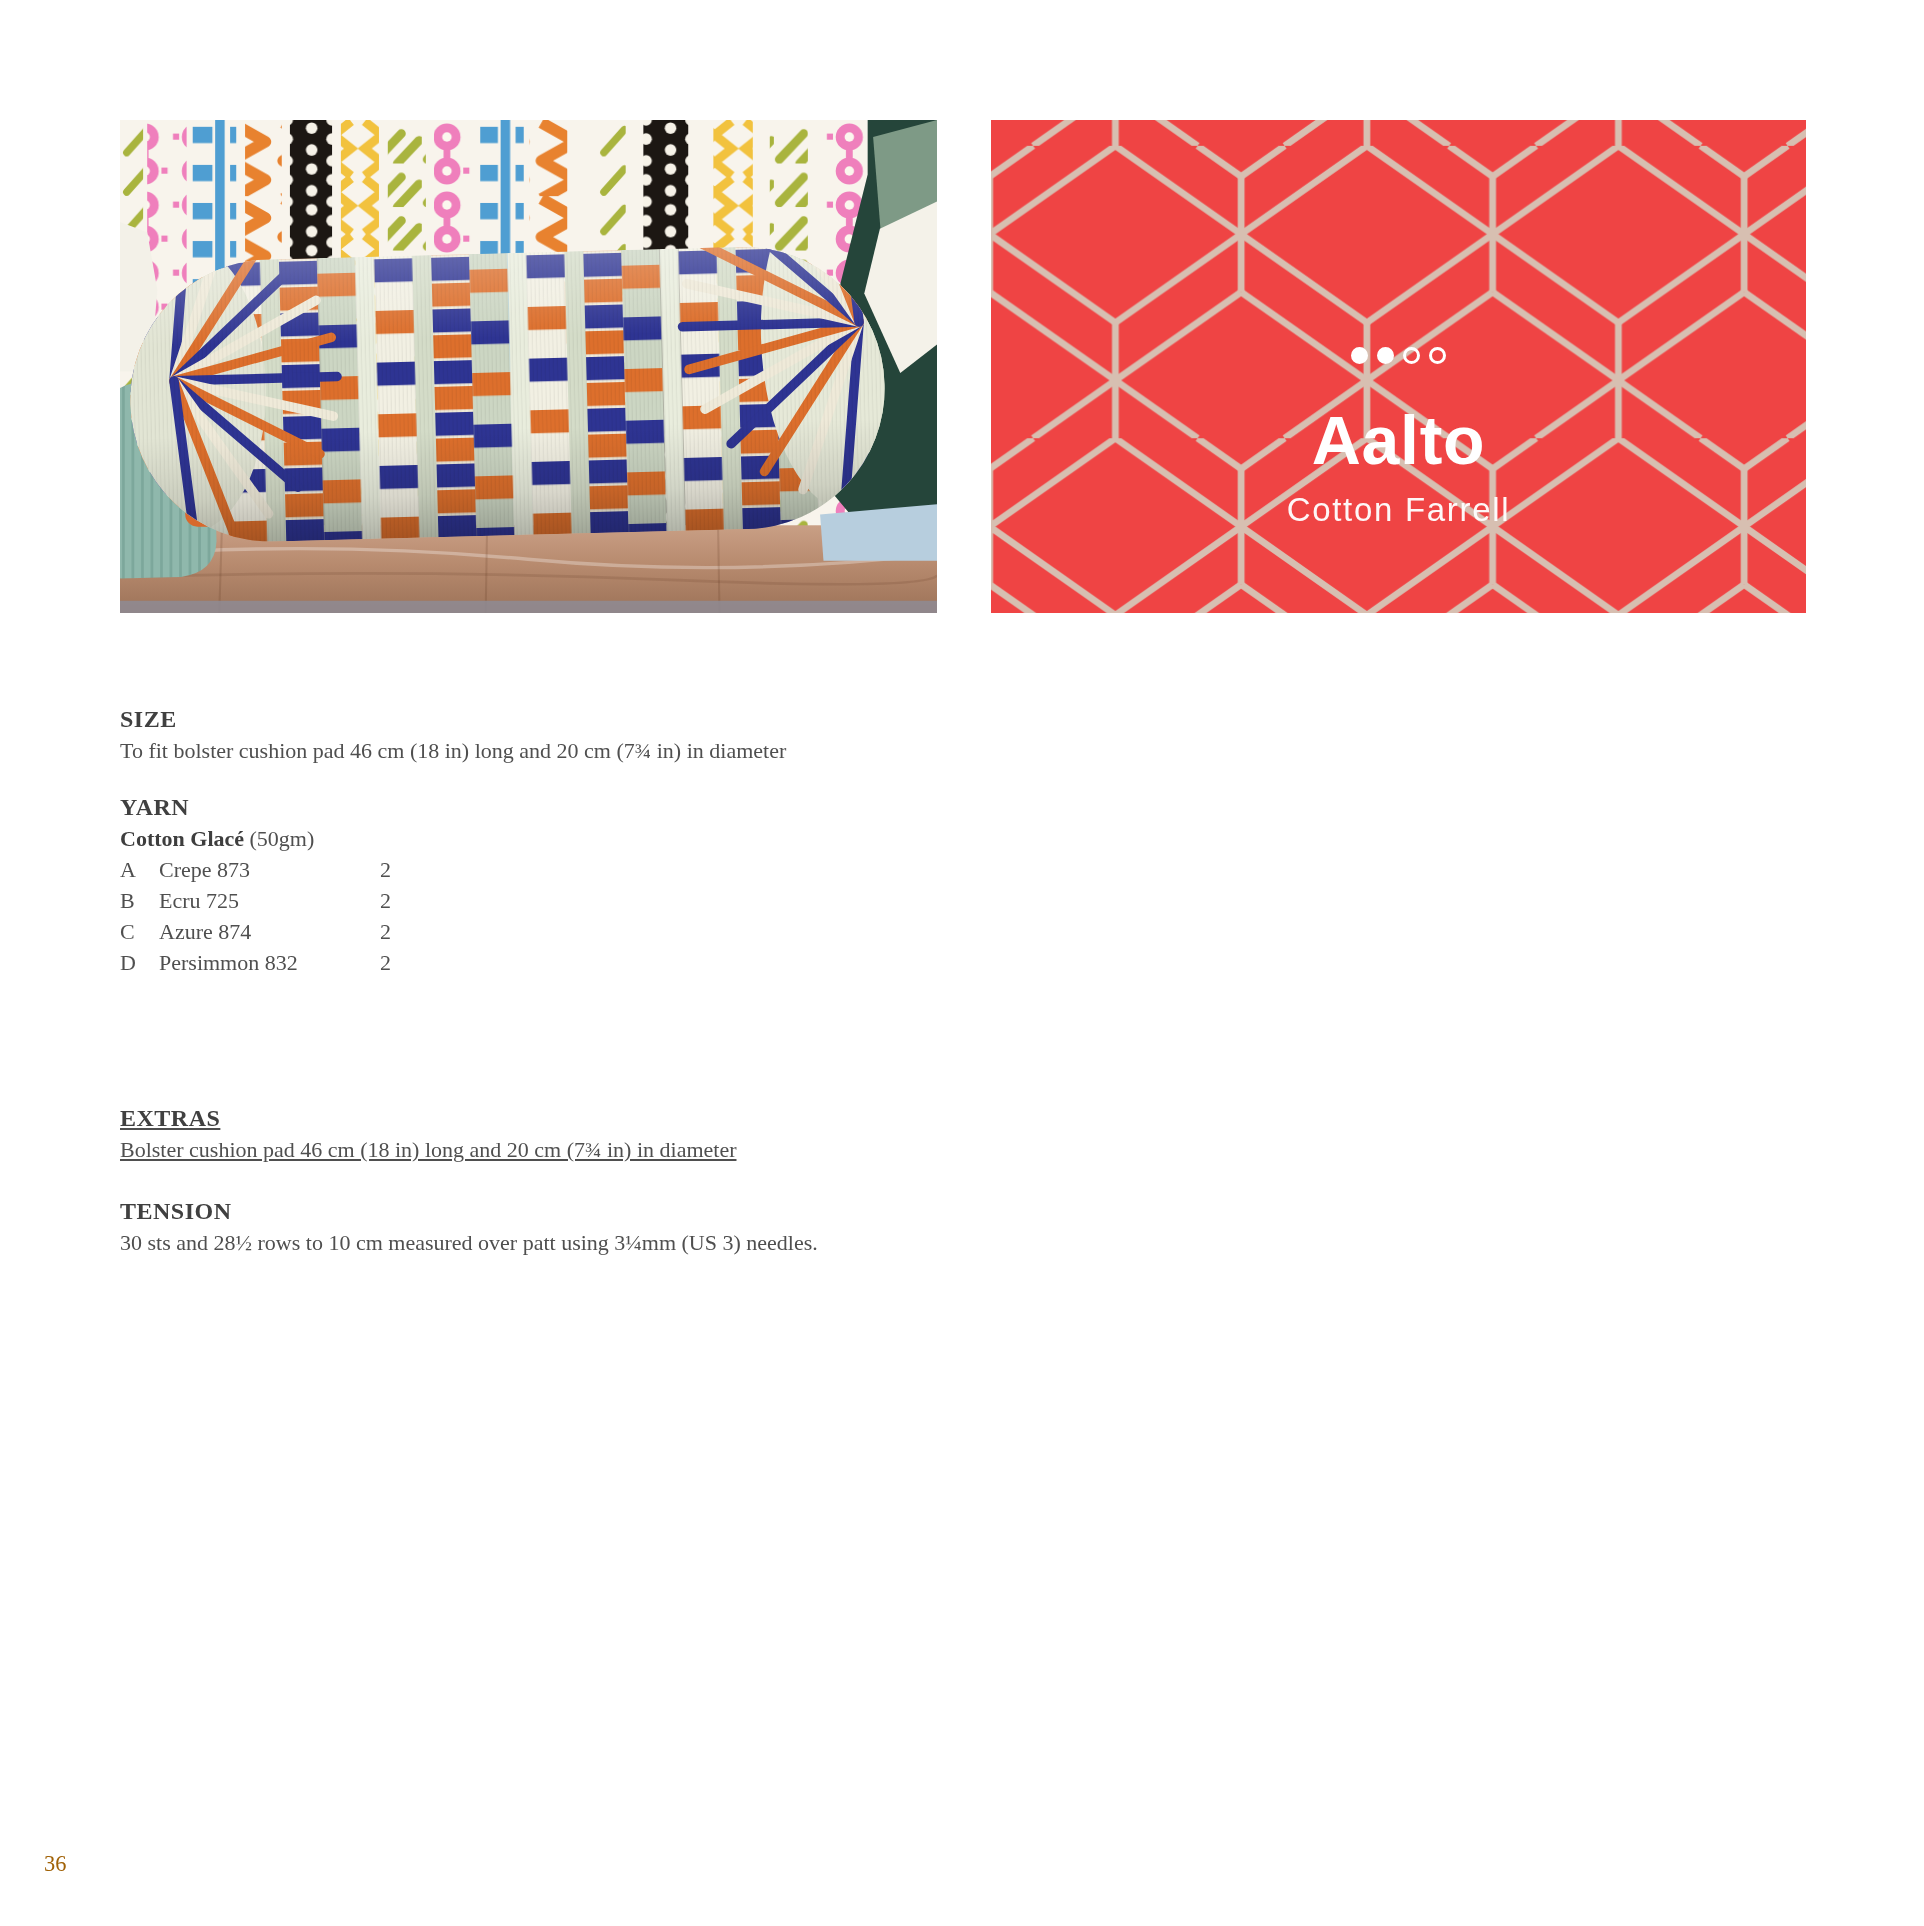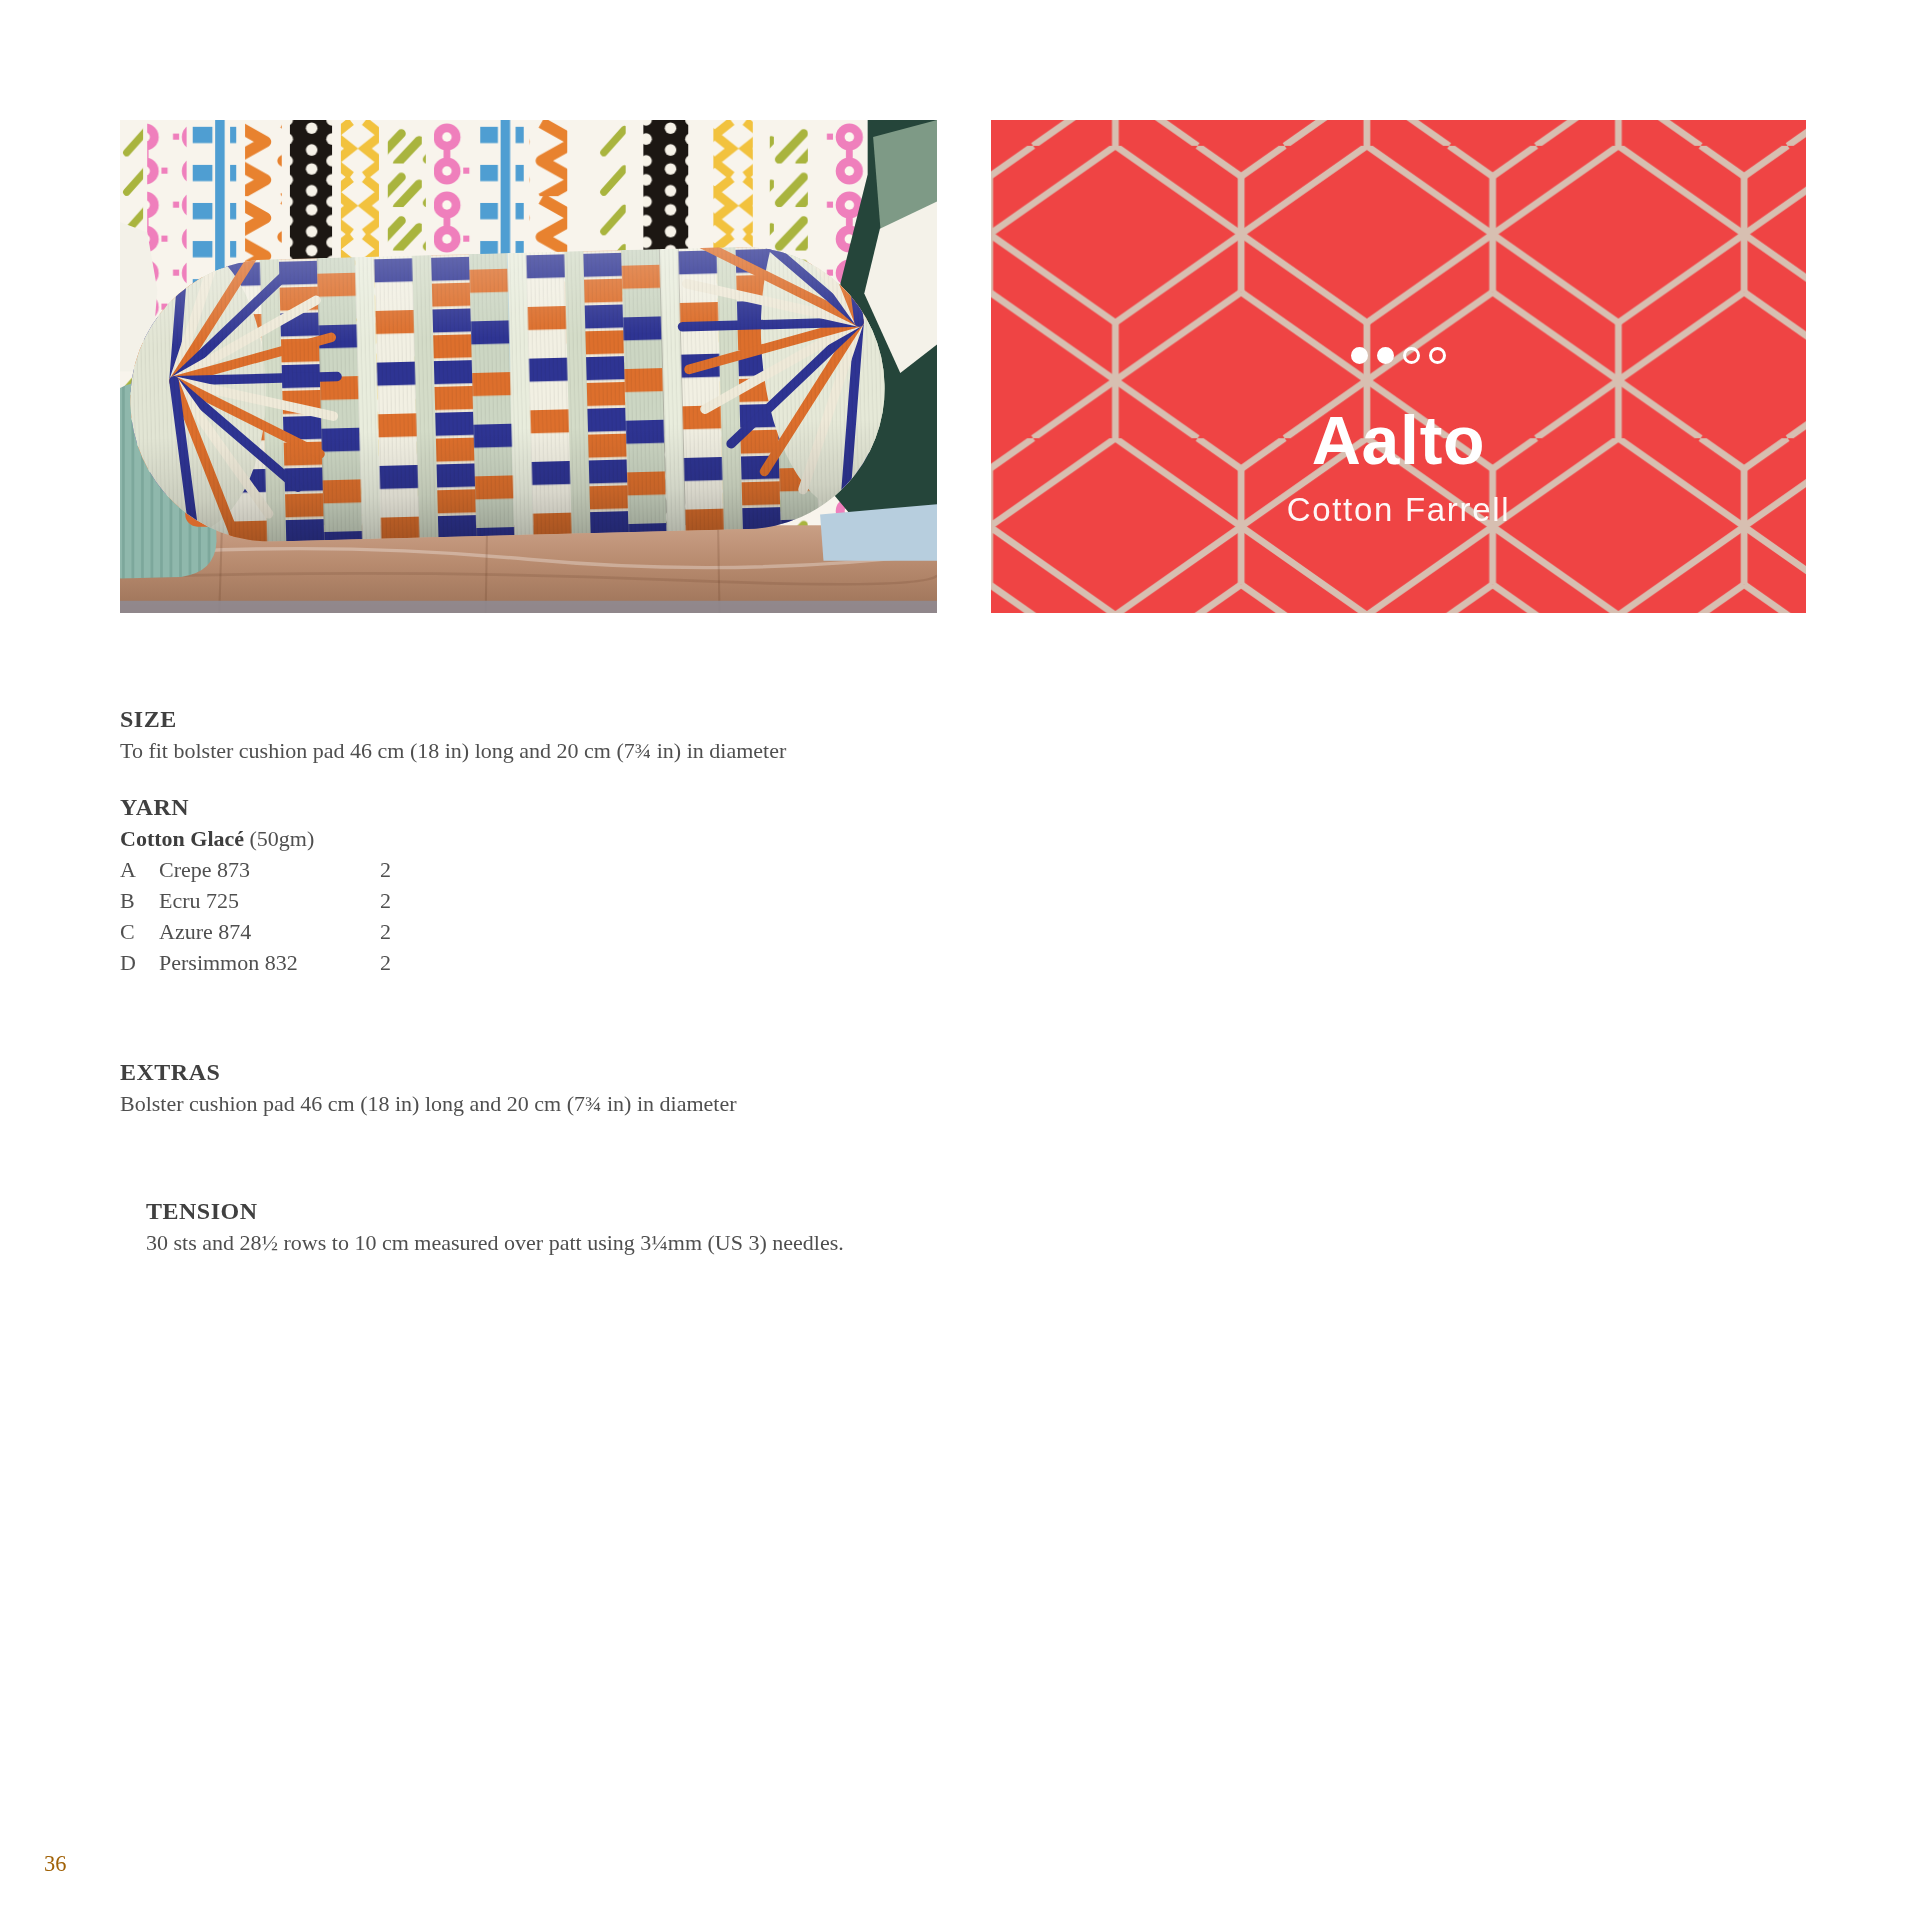--- a/index.html
+++ b/index.html
@@ -72,22 +72,22 @@
     letter-spacing: 0.5px;
     font-family: "Liberation Serif", serif;
   }
   .sec .body, .sec .yarn-line, .sec .yarn-row {
     font-size: 22px; line-height: 31px;
     color: #4f4f4f;
   }
   #sec-size    { top: 704px; }
   #sec-yarn    { top: 792px; }
   #sec-needles { top: 1011px; }
-  #sec-extras  { top: 1057px; }
-  #sec-tension { top: 1196px; margin-left: 26px; }
+  #sec-extras  { top: 1103px; text-decoration: underline; }
+  #sec-tension { top: 1196px; }
   .yarn-row { position: relative; width: 476px; }
   .yarn-row .code { display: inline-block; width: 39px; }
   .yarn-row .qty  { position: absolute; left: 260px; top: 0; }
   .bold { font-weight: 700; color: #3e3e3e; }
 
   .page-number {
     position: absolute;
     left: 44px; top: 1851px;
     font-family: Liberation Serif, serif;
     font-size: 22.4px; color: #a16207;

